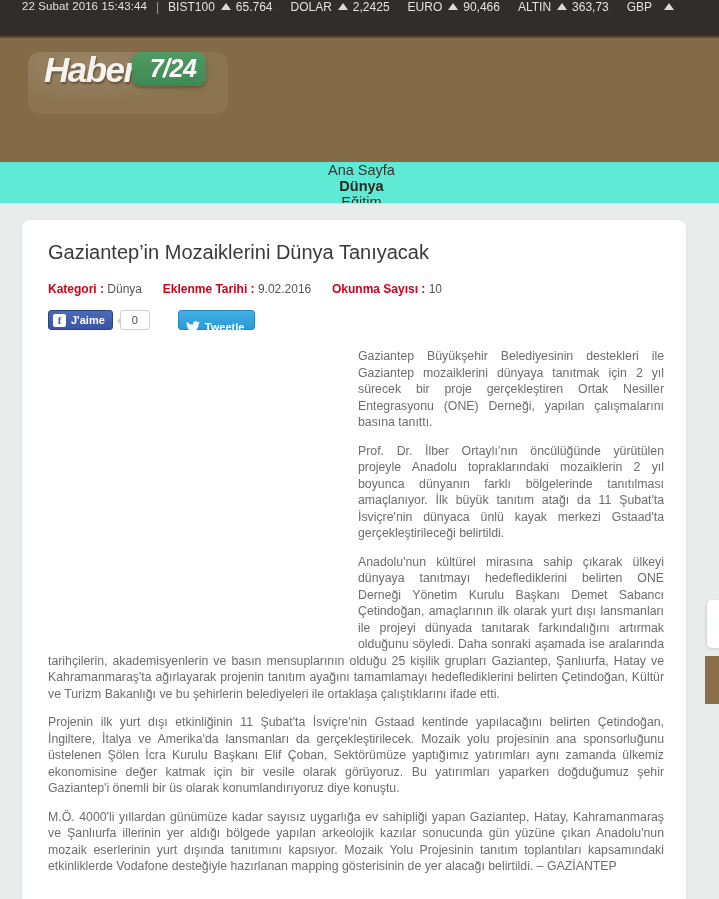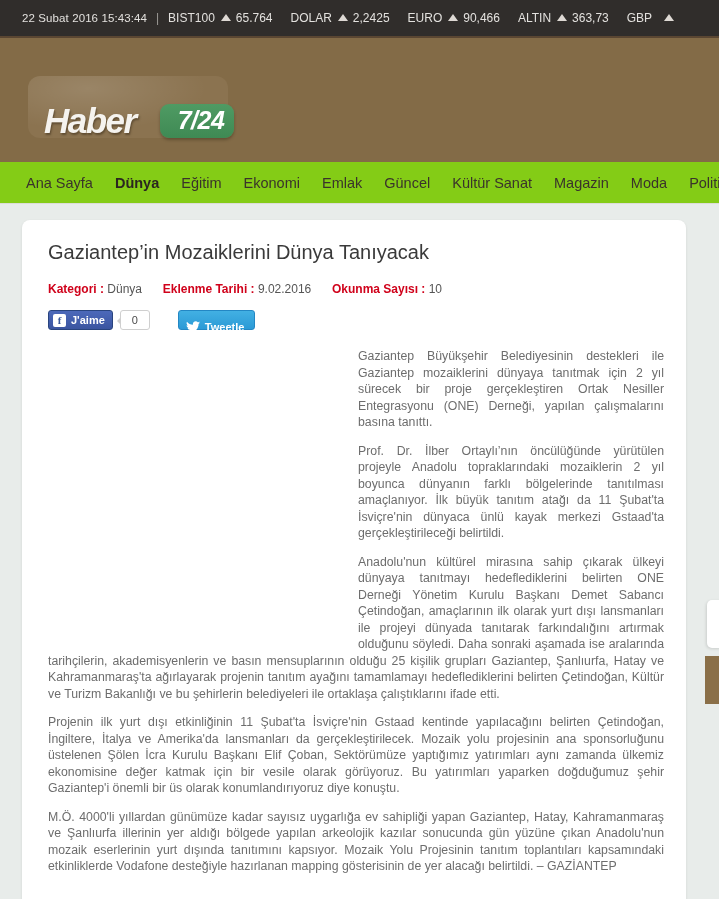--- a/index.html
+++ b/index.html
@@ -10,21 +10,21 @@
     background: #e8ecea;
     font-family: "Liberation Sans", sans-serif;
   }
 
   
   .ticker {
     height: 38px;
     background: #302d2b;
     border-bottom: 2px solid #5a4632;
     display: flex;
-    align-items: center;
+    align-items: flex-start;
     padding-left: 22px;
     white-space: nowrap;
     overflow: hidden;
   }
   .ticker-date {
     color: #e3e1de;
     font-size: 11.5px;
     letter-spacing: .1px;
   }
   .ticker-sep {
@@ -54,31 +54,30 @@
 
   
   .header-band {
     height: 124px;
     background: #836b47;
     position: relative;
   }
   .logo {
     position: absolute;
     left: 28px;
-    top: 38px;
+    top: 14px;
     width: 200px;
     height: 62px;
     border-radius: 12px;
     background:
       radial-gradient(ellipse at 30% 20%, rgba(255,255,255,.13), rgba(255,255,255,0) 60%),
       #8b7350;
     display: flex;
-    align-items: flex-end;
+    align-items: flex-start;
     padding-left: 16px;
-    gap: 28px;
   }
   .logo-word {
     font-size: 35px;
     font-weight: bold;
     font-style: italic;
     color: #f5f3ef;
     letter-spacing: -1.5px;
     text-shadow: 1px 2px 2px rgba(60,45,25,.55);
     line-height: 1;
   }
@@ -92,27 +91,28 @@
     font-weight: bold;
     font-style: italic;
     letter-spacing: -.5px;
     line-height: 1;
     box-shadow: 0 2px 3px rgba(40,30,15,.35);
   }
 
   
   .nav {
     height: 42px;
-    background: #84cc16;
+    background: #5eead4;
     border-bottom: 1px solid #dcdcd8;
     display: flex;
     align-items: center;
     padding-left: 26px;
     white-space: nowrap;
     overflow: hidden;
+    flex-direction: column;
   }
   .nav-item {
     font-size: 14.5px;
     color: #3a332b;
     margin-right: 22px;
     cursor: pointer;
   }
   .nav-item.active {
     font-weight: bold;
     color: #2b2620;

